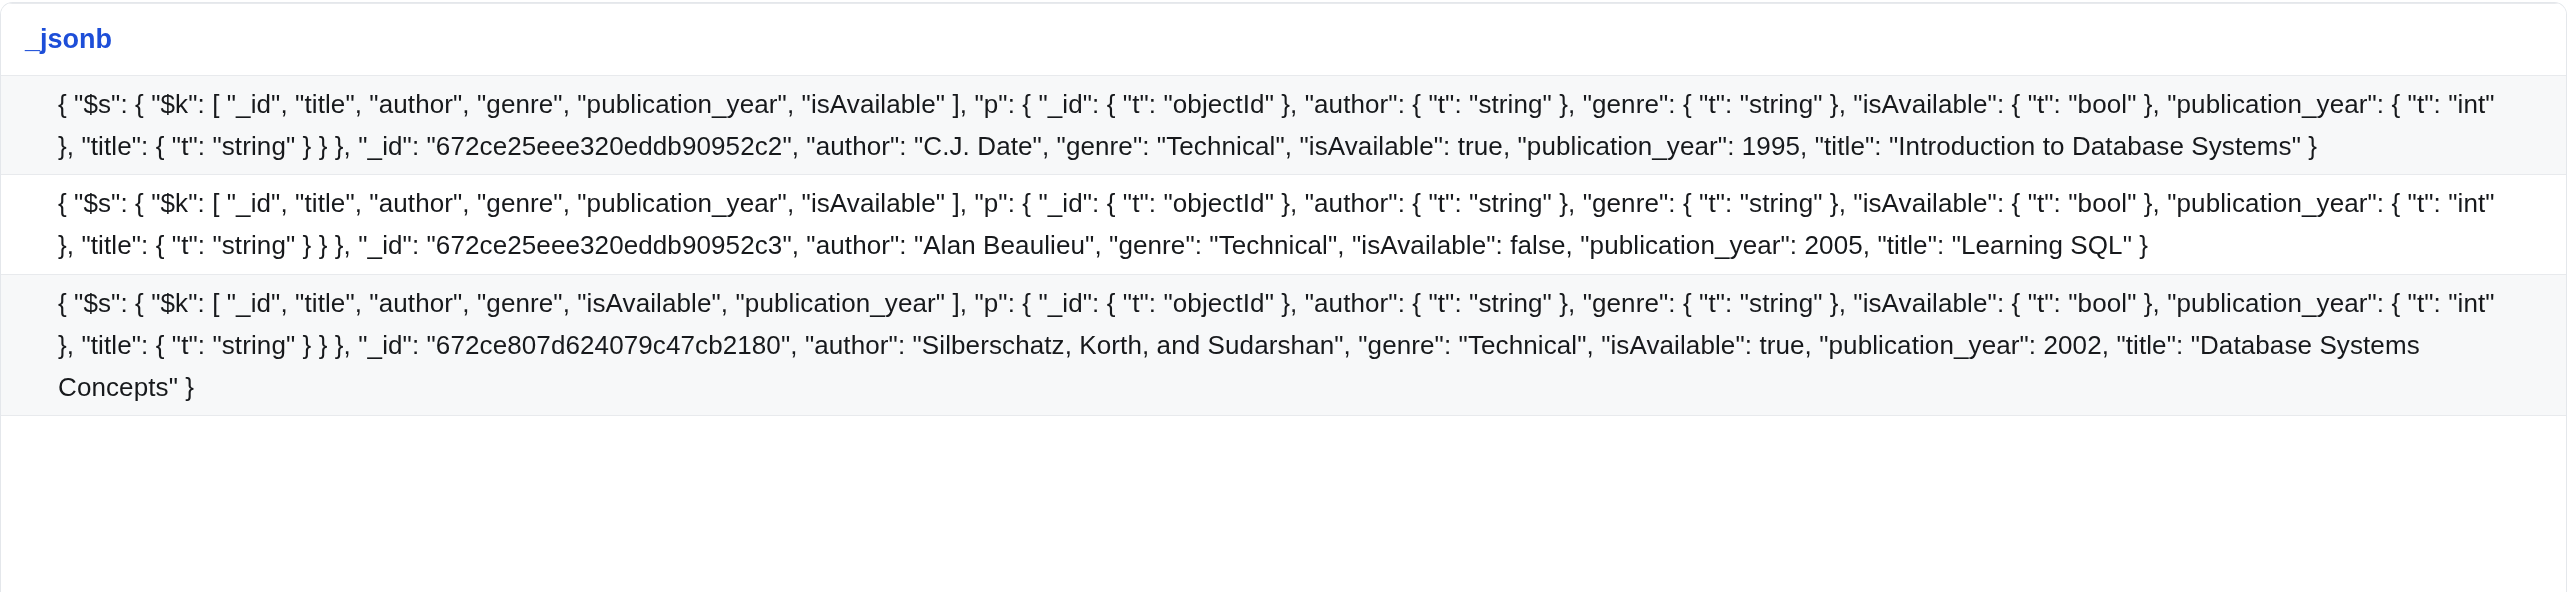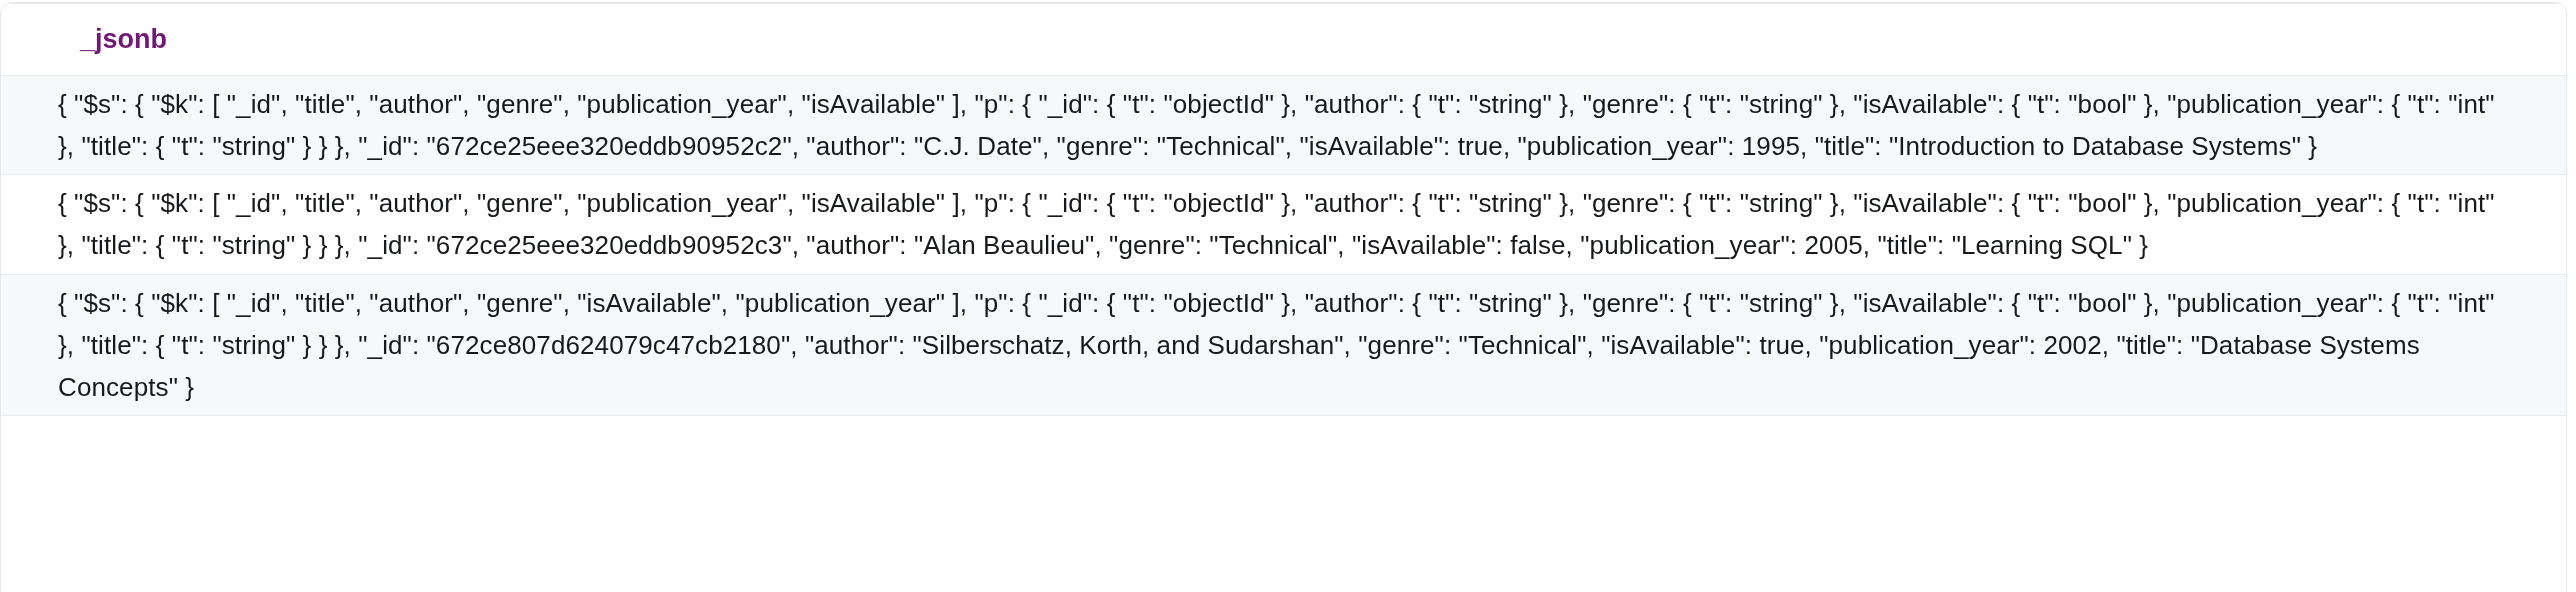--- a/index.html
+++ b/index.html
@@ -44,26 +44,26 @@
     font-weight: 400;
   }
   .breadcrumb-collection {
     color: #17191c;
     font-weight: 500;
   }
   .column-header-bar {
     height: 72px;
     display: flex;
     align-items: center;
-    padding: 0 79px;
+    padding: 0 24px;
     background: #ffffff;
     border-top: 1.8px solid #e8eaed;
     font-size: 27px;
     font-weight: 700;
-    color: #701a75;
+    color: #1d4ed8;
   }
   .table-row {
     padding: 7.2px 57px;
     border-top: 1.8px solid #e8eaed;
     font-size: 26px;
     line-height: 42px;
     color: #17191c;
     letter-spacing: 0.1px;
   }
   .row-stripe { background: #f7f8f9; }

